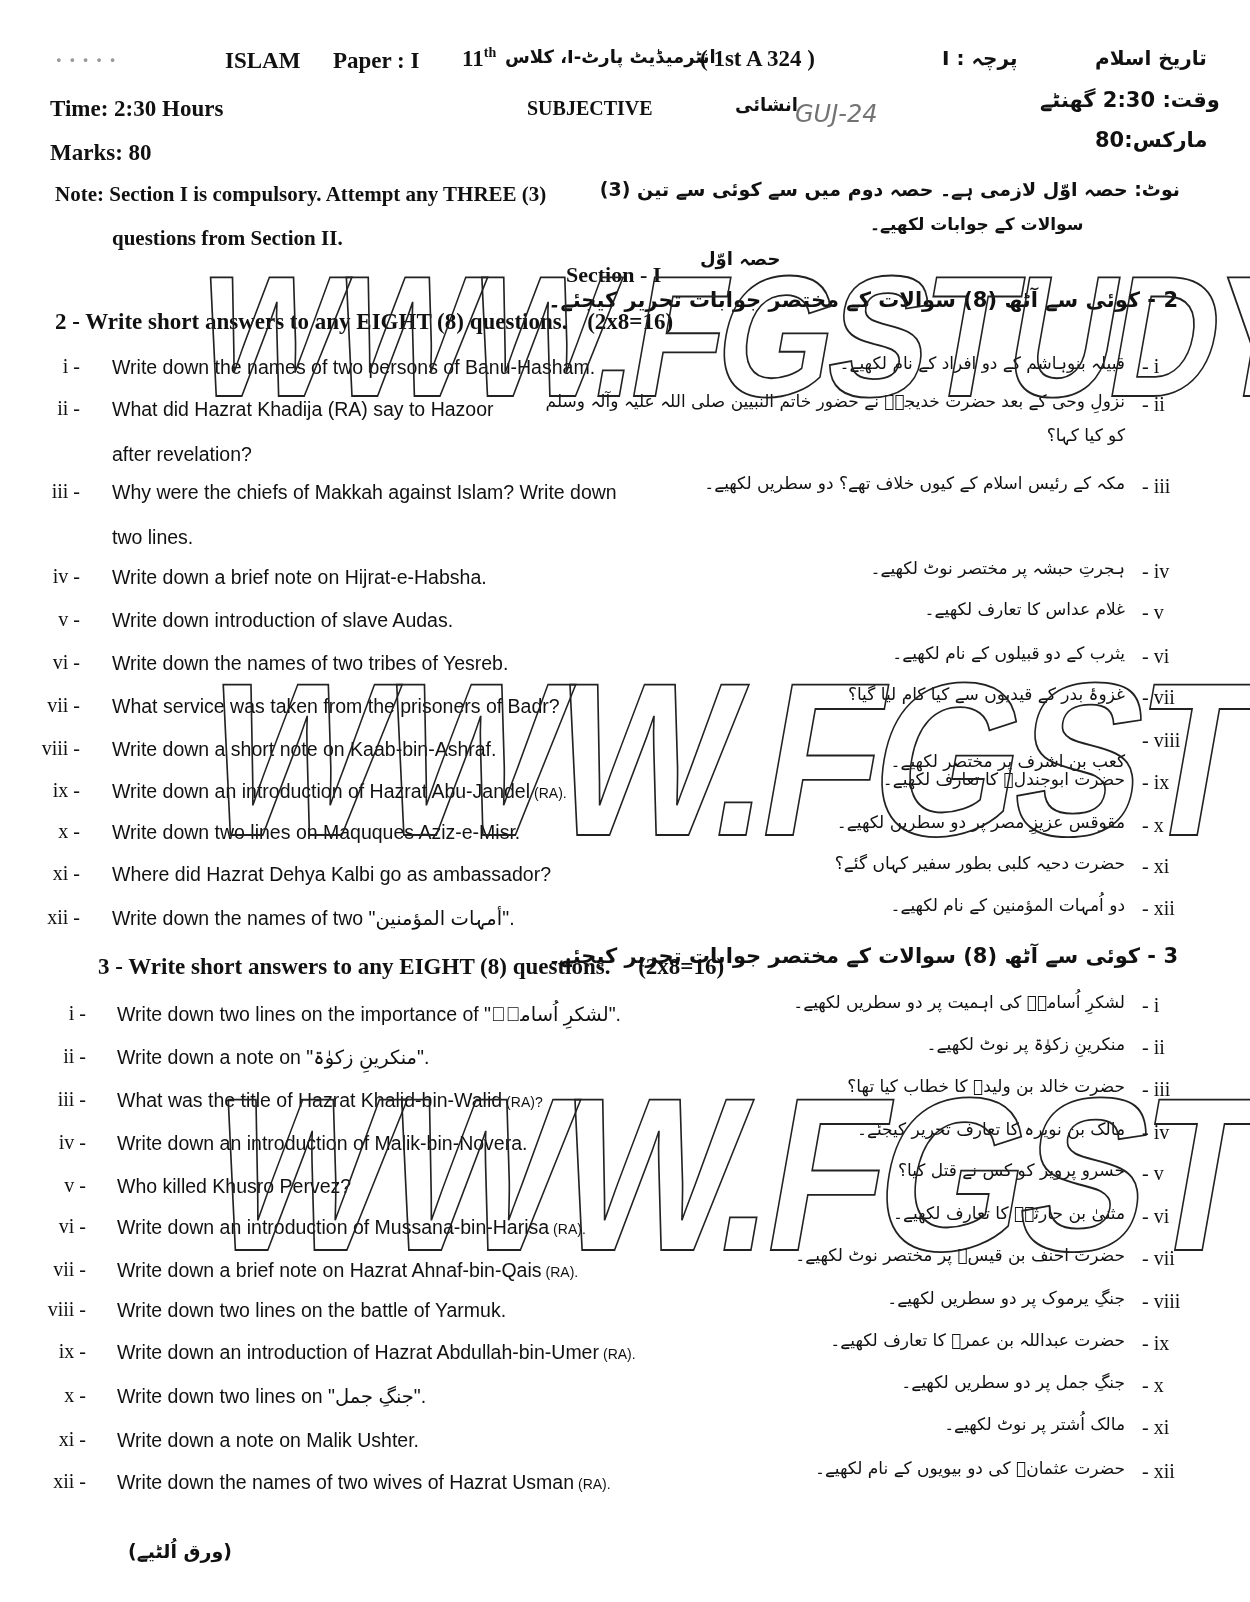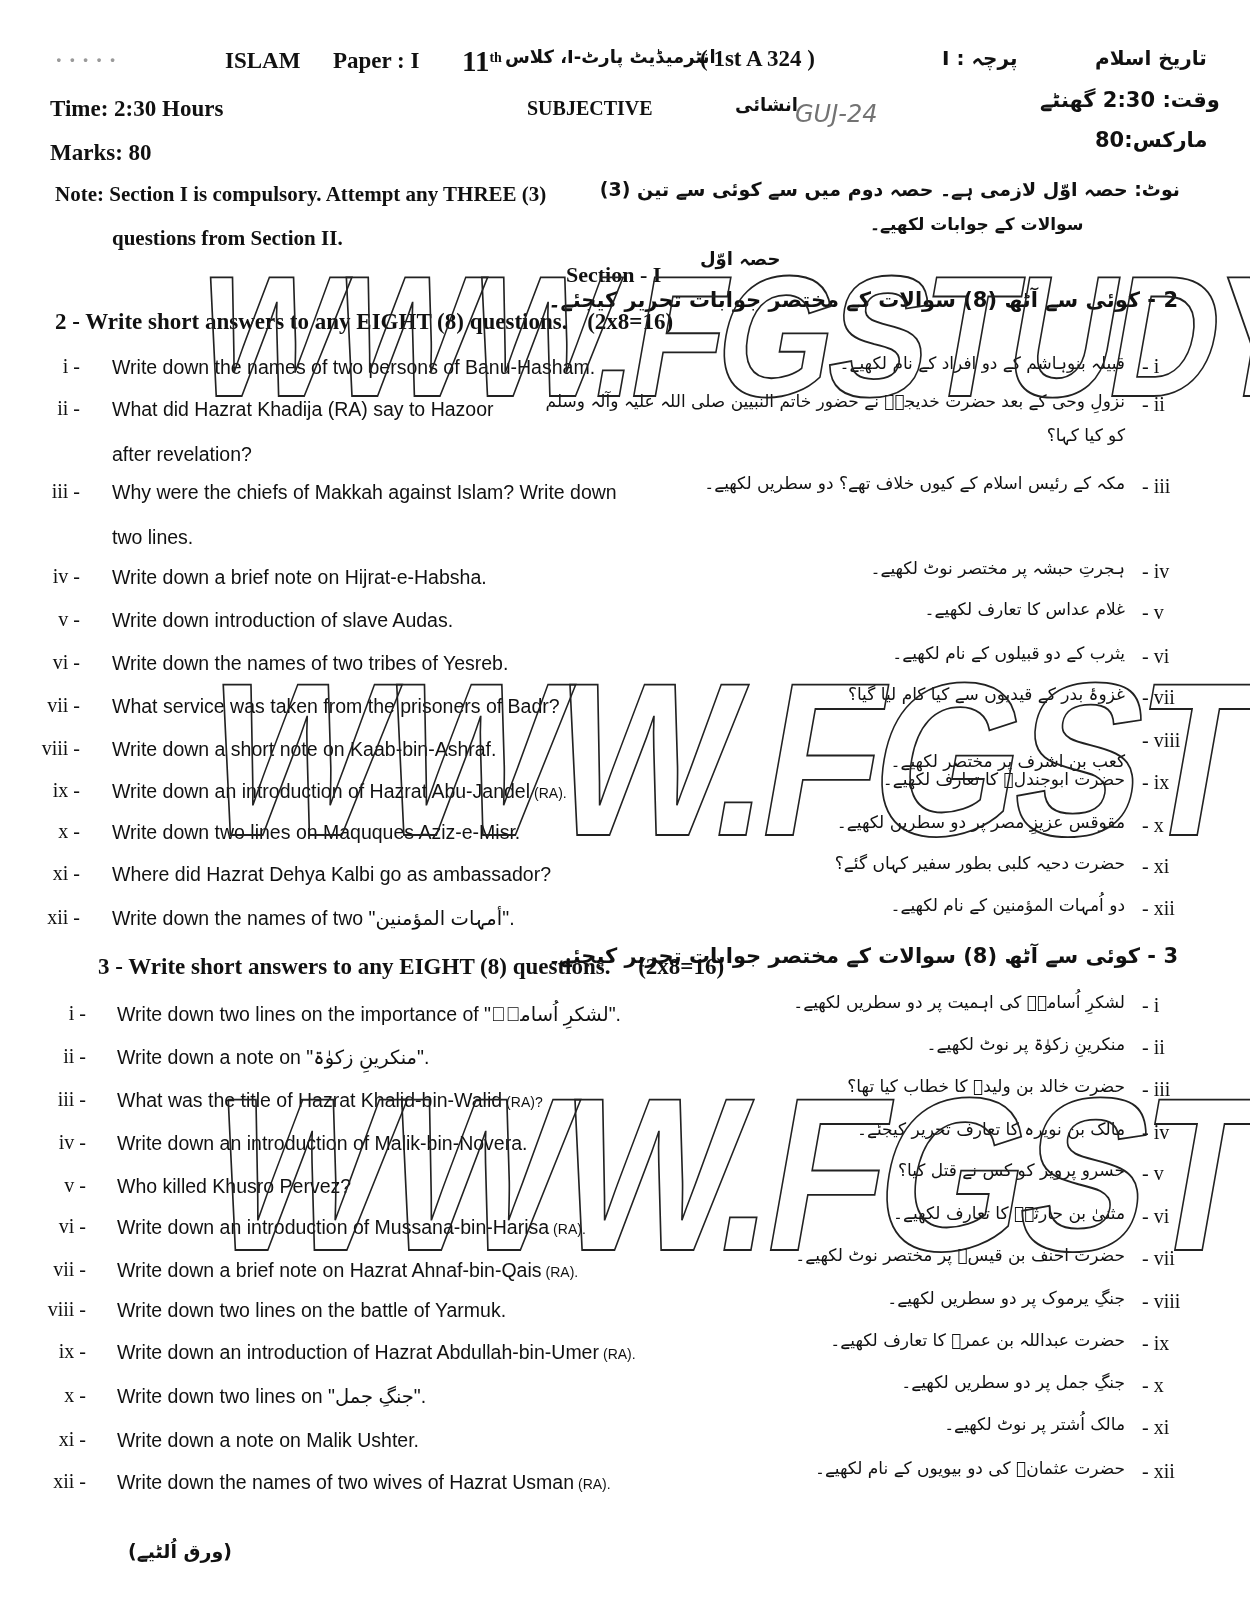--- a/index.html
+++ b/index.html
@@ -25,21 +25,21 @@
     font-size: 190px; color: transparent; -webkit-text-stroke: 1.6px #222;
     transform: skewX(-10deg) scaleY(1.15); letter-spacing: -6px; pointer-events: none; white-space: nowrap;
   }
 </style>
 </head>
 <body>
 
 <div class="abs serif hdr hdr-faded" style="left:55px; top:48px;">· · · · ·</div>
 <div class="abs serif hdr" style="left:225px; top:48px;">ISLAM</div>
 <div class="abs serif hdr" style="left:333px; top:48px;">Paper : I</div>
-<div class="abs serif hdr" style="left:462px; top:45px;"><span style="font-size:29px;">11</span><sup style="font-size:14px;">th</sup></div>
+<div class="abs serif hdr" style="left:462px; top:45px;"><span style="font-size:23px;">11</span><sup style="font-size:14px;">th</sup></div>
 <div class="abs urdu" style="left:505px; top:46px; font-size:18px; font-weight:bold;">انٹرمیڈیٹ پارٹ-I، کلاس</div>
 <div class="abs serif hdr" style="left:700px; top:46px;">( 1st A 324 )</div>
 <div class="abs urdu" style="left:942px; top:46px; font-size:20px; font-weight:bold;">پرچہ : I</div>
 <div class="abs urdu" style="left:1095px; top:46px; font-size:20px; font-weight:bold;">تاریخ اسلام</div>
 
 <div class="abs serif hdr" style="left:50px; top:96px;">Time: 2:30 Hours</div>
 <div class="abs serif" style="left:527px; top:97px; font-size:20px; font-weight:bold;">SUBJECTIVE</div>
 <div class="abs urdu" style="left:735px; top:94px; font-size:18px; font-weight:bold;">انشائی</div>
 <div class="abs handwriting" style="left:795px; top:100px;">GUJ-24</div>
 <div class="abs urdu" style="left:1040px; top:88px; font-size:21px; font-weight:bold;">وقت: 2:30 گھنٹے</div>

